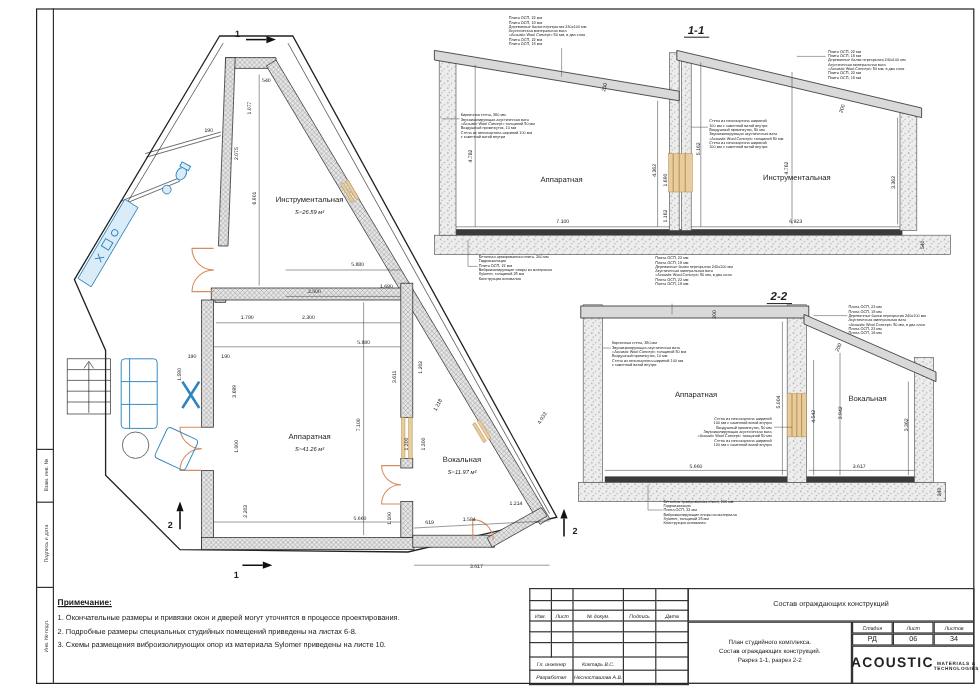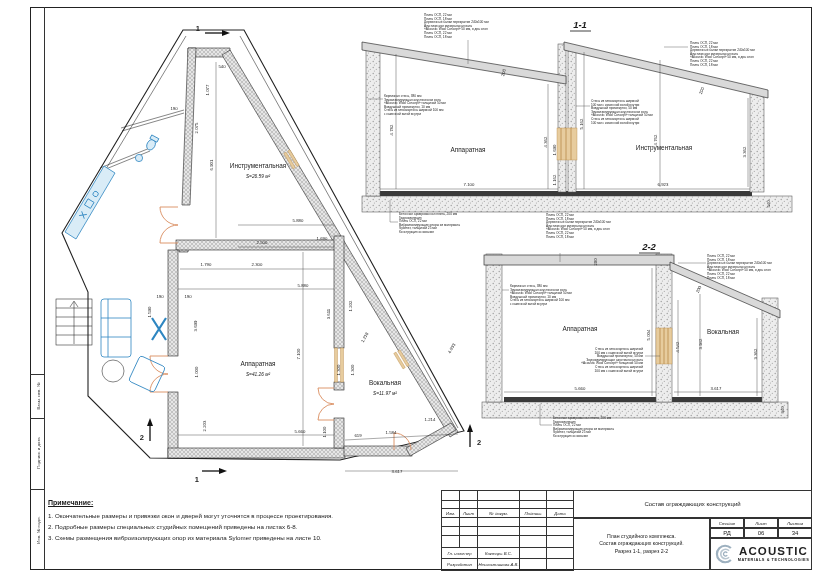--- a/index.html
+++ b/index.html
@@ -42,21 +42,21 @@
   .tb{position:absolute;left:441px;top:490px;width:371px;height:80px;font-size:4.6px;}
   .tb table{border-collapse:collapse;position:absolute;left:0;top:0;}
   .tb td{border:0.7px solid #333;padding:0;text-align:center;font-size:4.3px;font-style:italic;color:#222;overflow:hidden;white-space:nowrap;}
   .cell{position:absolute;border:0.7px solid #333;box-sizing:border-box;display:flex;
         align-items:center;justify-content:center;text-align:center;color:#222;}
   .doctype{font-size:6px;}
   .doctitle{flex-direction:column;font-size:5.2px;line-height:1.35;}
   .sthead{font-size:4.4px;font-style:italic;}
   .stval{font-size:6px;}
   .logo{flex-direction:row;gap:3px;}
-  .logo-texts{display:flex;flex-direction:column;align-items:center;line-height:1;}
+  .logo-texts{display:flex;align-items:center;line-height:1;}
   .logo-name{font-size:11.5px;font-weight:800;letter-spacing:1.1px;}
   .logo-tag{font-size:3.9px;letter-spacing:0.55px;margin-top:1px;font-weight:bold;}
 </style>
 </head>
 <body>
 
 <div class="sheet">
 
   <svg id="dwg" width="816" height="579" viewBox="0 0 816 579">
     <defs>

